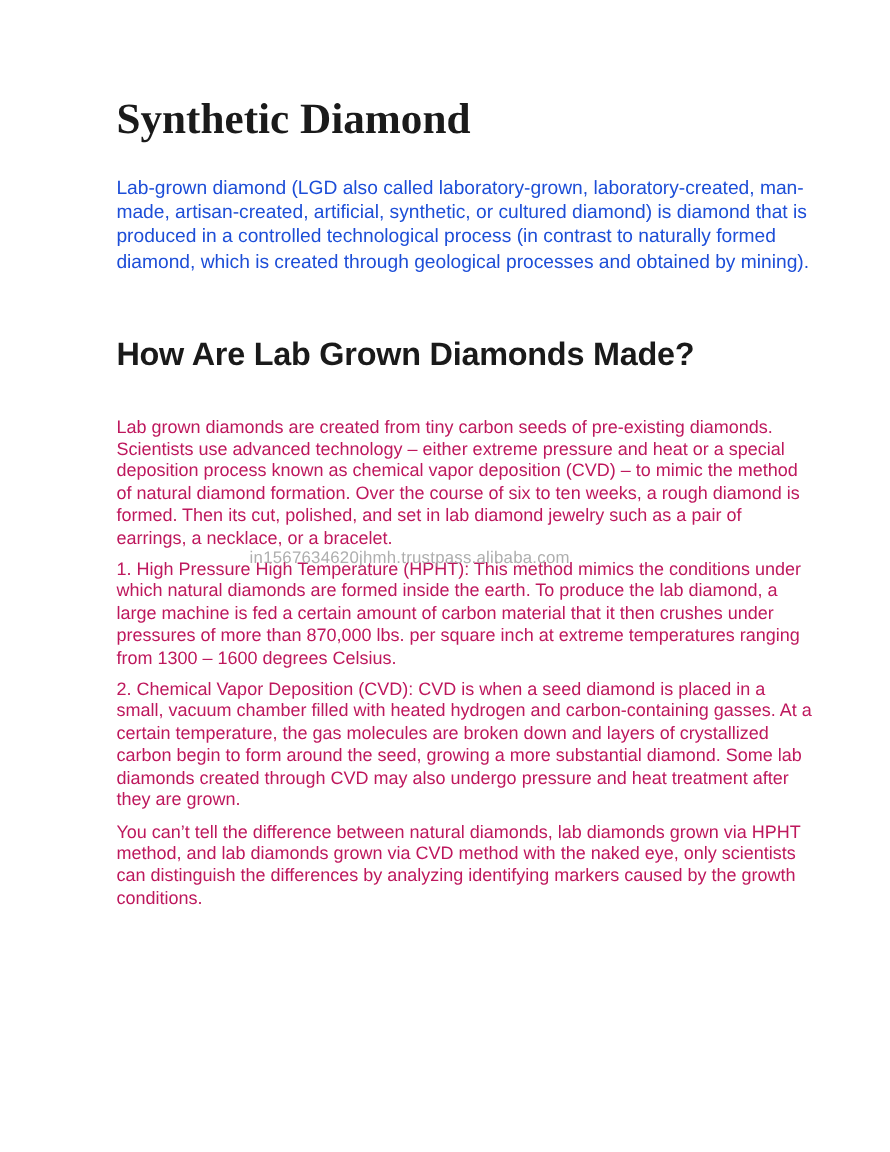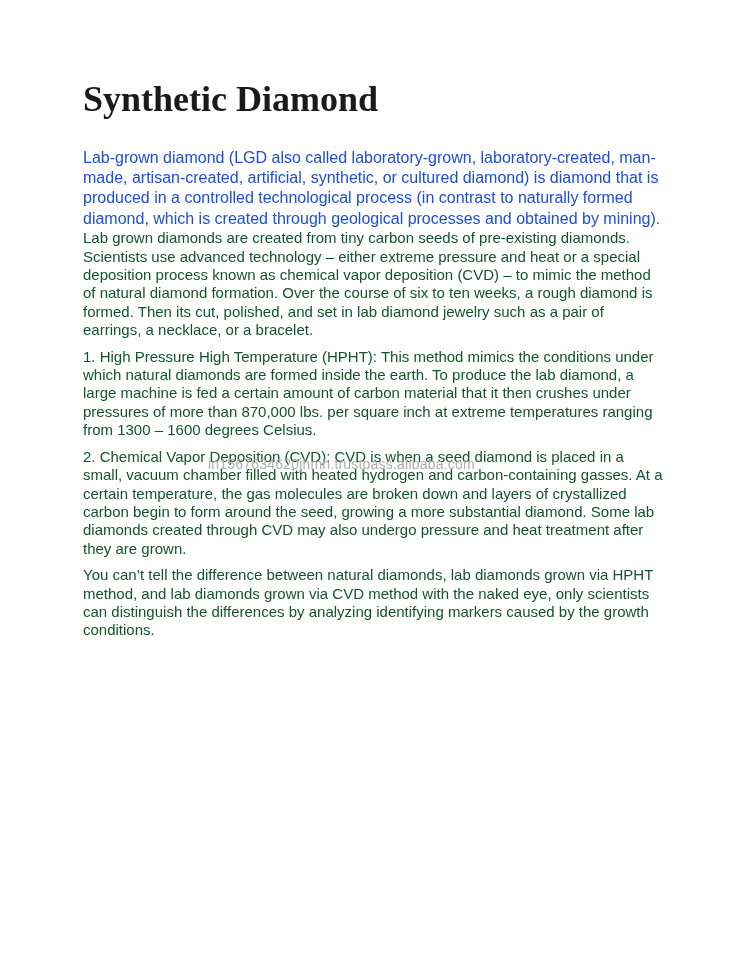--- a/index.html
+++ b/index.html
@@ -10,21 +10,21 @@
   .page {
     position: relative;
     width: 742px;
     height: 960px;
     background: #ffffff;
     overflow: hidden;
     font-family: "Liberation Sans", "DejaVu Sans", sans-serif;
   }
   .content {
     position: absolute;
-    left: 83px;
+    left: 97px;
     top: 80px;
     width: 582px;
   }
   h1.doc-title {
     margin: 0;
     font-family: "Liberation Serif", "DejaVu Serif", serif;
     font-weight: 700;
     font-size: 36px;
     line-height: 1.1;
     color: #1a1a1a;
@@ -41,21 +41,21 @@
     font-weight: 700;
     font-size: 27px;
     line-height: 1.2;
     color: #1a1a1a;
     letter-spacing: -0.2px;
   }
   p.body-para {
     margin: 0 0 8px 0;
     font-size: 15px;
     line-height: 18.4px;
-    color: #14532d;
+    color: #be185d;
   }
   .watermark {
     position: absolute;
     left: 208px;
     top: 456px;
     font-size: 14px;
     line-height: 16px;
     color: #aeaeae;
     letter-spacing: 0.2px;
     white-space: nowrap;
@@ -63,20 +63,21 @@
 </style>
 </head>
 <body>
 
 <div class="page">
   <div class="content">
     <h1 class="doc-title">Synthetic Diamond</h1>
 
     <p class="intro">Lab-grown diamond (LGD also called laboratory-grown, laboratory-created, man-made, artisan-created, artificial, synthetic, or cultured diamond) is diamond that is produced in a controlled technological process (in contrast to naturally formed diamond, which is created through geological processes and obtained by mining).</p>
 
+    <h2 class="section-heading">How Are Lab Grown Diamonds Made?</h2>
 
     <p class="body-para">Lab grown diamonds are created from tiny carbon seeds of pre-existing diamonds. Scientists use advanced technology – either extreme pressure and heat or a special deposition process known as chemical vapor deposition (CVD) – to mimic the method of natural diamond formation. Over the course of six to ten weeks, a rough diamond is formed. Then its cut, polished, and set in lab diamond jewelry such as a pair of earrings, a necklace, or a bracelet.</p>
 
 
     <p class="body-para">1. High Pressure High Temperature (HPHT): This method mimics the conditions under which natural diamonds are formed inside the earth. To produce the lab diamond, a large machine is fed a certain amount of carbon material that it then crushes under pressures of more than 870,000 lbs. per square inch at extreme temperatures ranging from 1300 – 1600 degrees Celsius.</p>
 
     <p class="body-para">2. Chemical Vapor Deposition (CVD): CVD is when a seed diamond is placed in a small, vacuum chamber filled with heated hydrogen and carbon-containing gasses. At a certain temperature, the gas molecules are broken down and layers of crystallized carbon begin to form around the seed, growing a more substantial diamond. Some lab diamonds created through CVD may also undergo pressure and heat treatment after they are grown.</p>
 
     <p class="body-para">You can’t tell the difference between natural diamonds, lab diamonds grown via HPHT method, and lab diamonds grown via CVD method with the naked eye, only scientists can distinguish the differences by analyzing identifying markers caused by the growth conditions.</p>
   </div>

